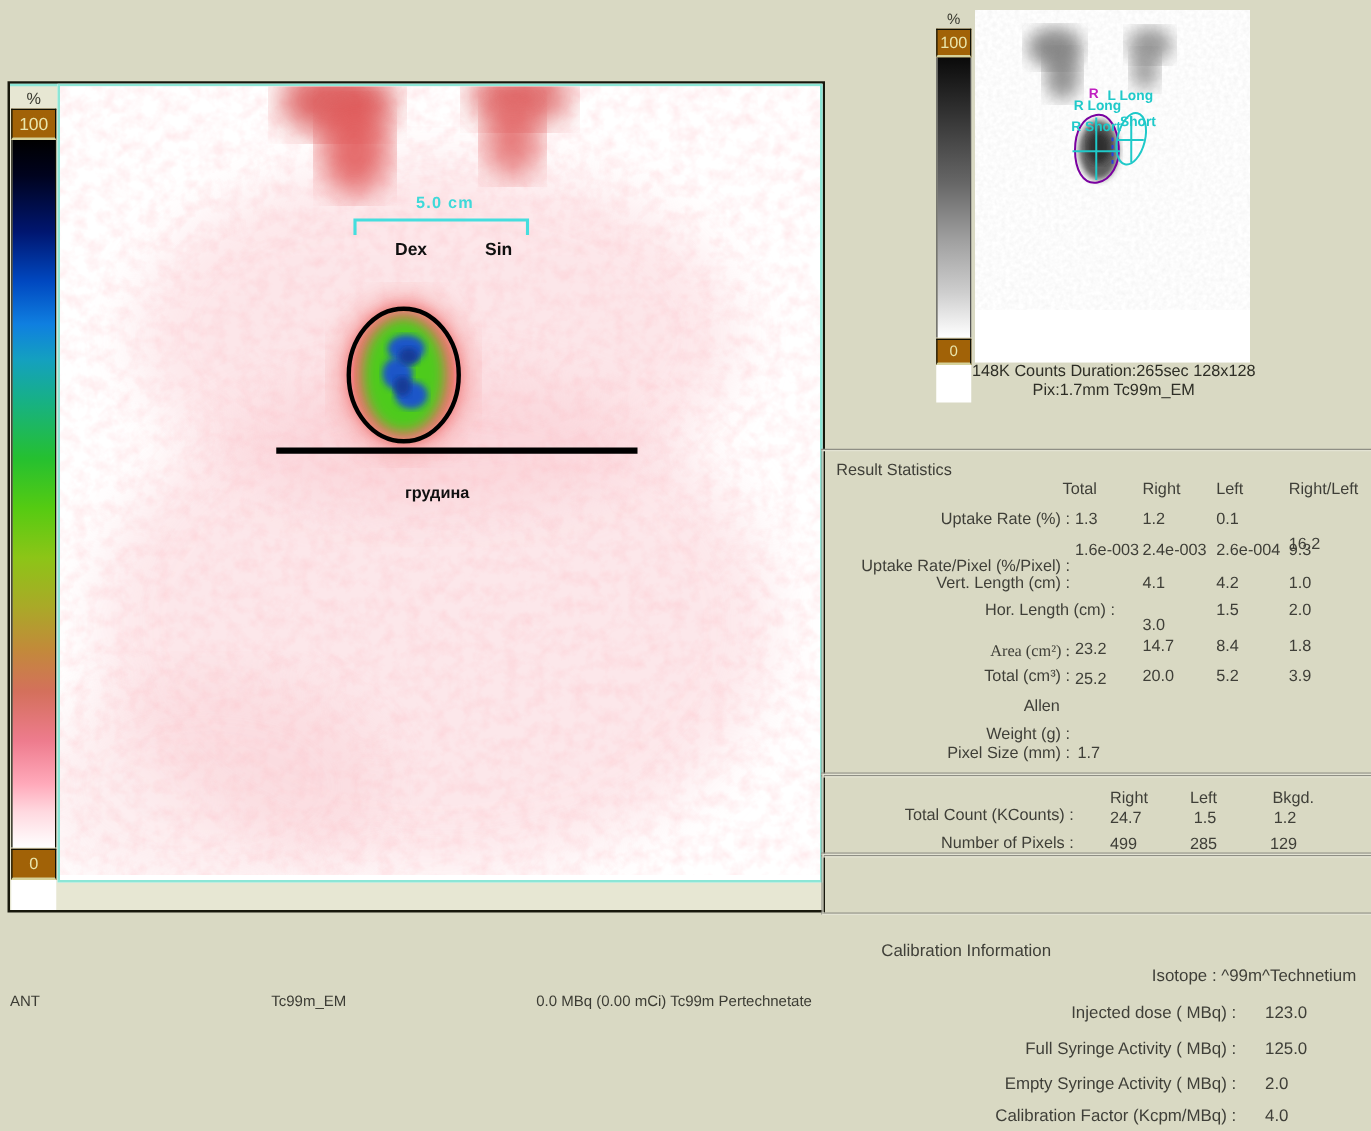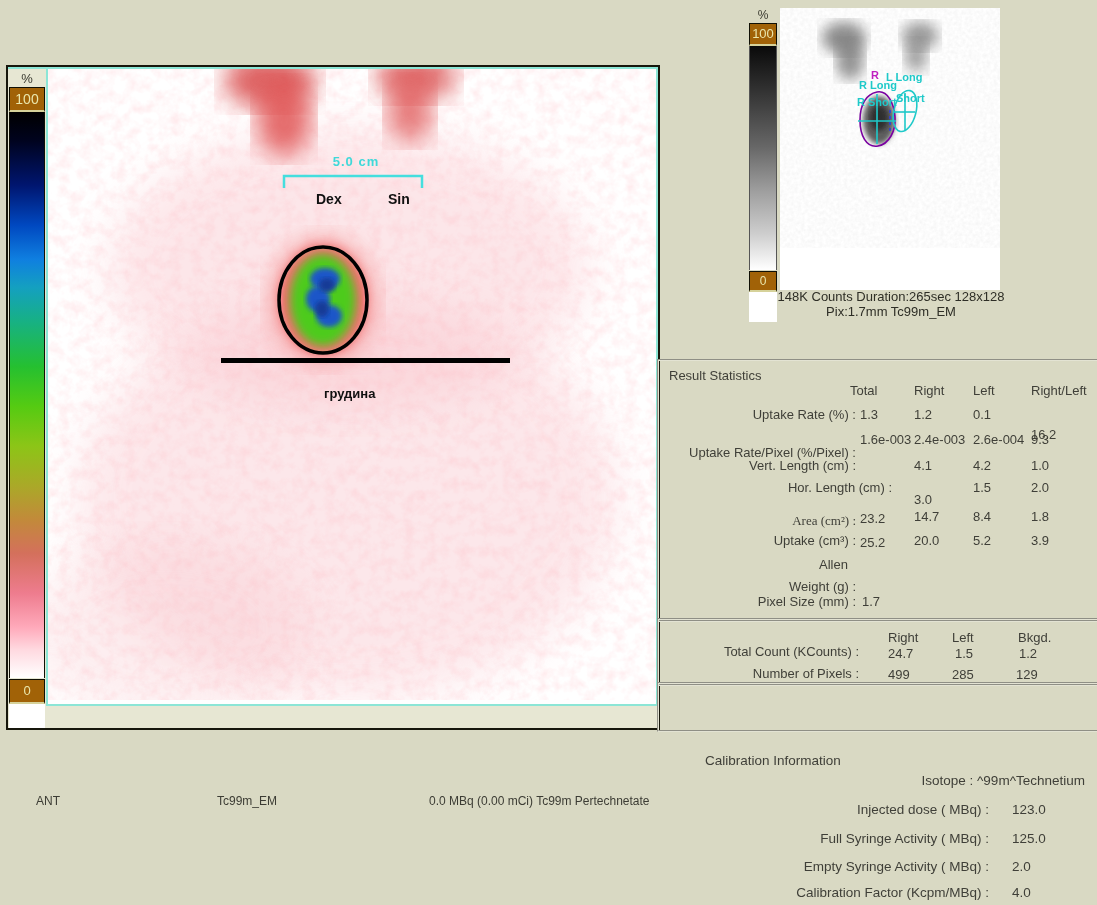--- a/index.html
+++ b/index.html
@@ -204,21 +204,21 @@
   <div class="stat" style="left:255px;top:119px;margin-top:12px;">3.0</div>
   <div class="stat" style="left:314px;top:119px;">1.5</div>
   <div class="stat" style="left:372px;top:119px;">2.0</div>
 
   <div class="stat rlab" style="left:0;top:152px;width:197px;font-family:Liberation Serif, serif;">Area (cm²) :</div>
   <div class="stat" style="left:201px;top:150px;">23.2</div>
   <div class="stat" style="left:255px;top:148px;">14.7</div>
   <div class="stat" style="left:314px;top:148px;">8.4</div>
   <div class="stat" style="left:372px;top:148px;">1.8</div>
 
-  <div class="stat rlab" style="left:0;top:172px;width:197px;">Uptake (cm³) :</div>
+  <div class="stat rlab" style="left:0;top:172px;width:197px;">Total (cm³) :</div>
   <div class="stat" style="left:201px;top:174px;">25.2</div>
   <div class="stat" style="left:255px;top:172px;">20.0</div>
   <div class="stat" style="left:314px;top:172px;">5.2</div>
   <div class="stat" style="left:372px;top:172px;">3.9</div>
 
   <div class="stat" style="left:160px;top:196px;">Allen</div>
   <div class="stat rlab" style="left:0;top:218px;width:197px;">Weight (g) :</div>
   <div class="stat rlab" style="left:0;top:233px;width:197px;">Pixel Size (mm) :</div>
   <div class="stat" style="left:203px;top:233px;">1.7</div>
 
@@ -251,16 +251,16 @@
   <div class="stat cal" style="left:353px;top:86px;">125.0</div>
 
   <div class="stat cal rlab" style="left:0;top:114px;width:330px;">Empty Syringe Activity ( MBq) :</div>
   <div class="stat cal" style="left:353px;top:114px;">2.0</div>
 
   <div class="stat cal rlab" style="left:0;top:140px;width:330px;">Calibration Factor (Kcpm/MBq) :</div>
   <div class="stat cal" style="left:353px;top:140px;">4.0</div>
 </div>
 
 <div id="footer">
-  <div class="stat" style="left:8px;top:794px;margin-left:28px;">ANT</div>
+  <div class="stat" style="left:8px;top:794px;">ANT</div>
   <div class="stat" style="left:217px;top:794px;">Tc99m_EM</div>
   <div class="stat" style="left:429px;top:794px;">0.0 MBq (0.00 mCi) Tc99m Pertechnetate</div>
 </div>
 
 </body></html>

